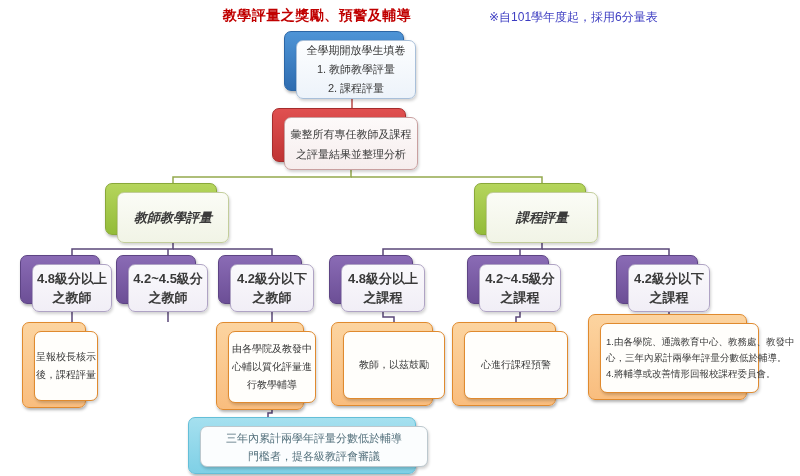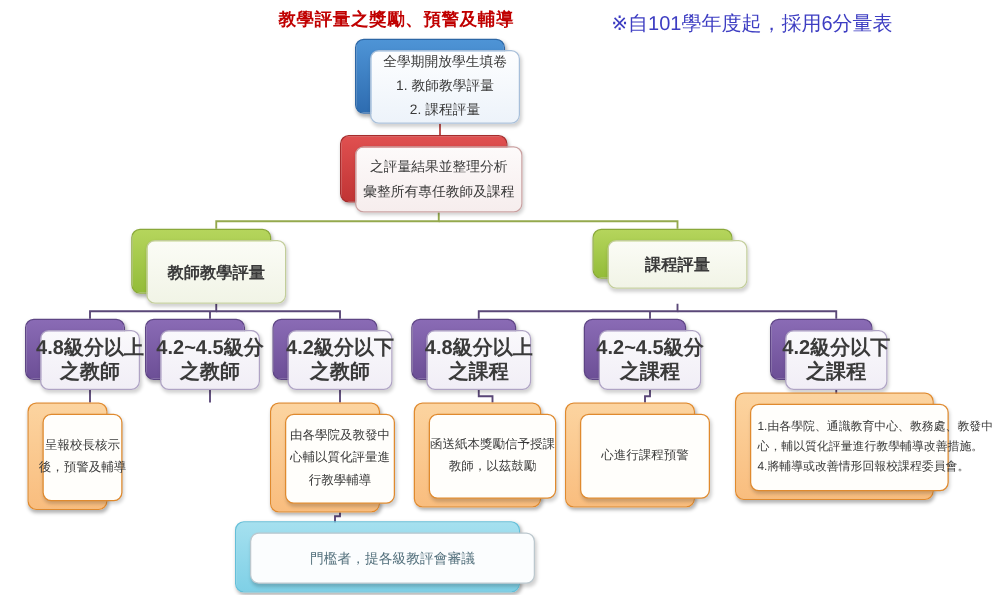--- a/index.html
+++ b/index.html
@@ -5,21 +5,21 @@
   html,body{margin:0;padding:0;background:#fff;}
   .canvas{
     position:relative;width:800px;height:476px;background:#ffffff;overflow:hidden;
     font-family:"Liberation Sans","DejaVu Sans",sans-serif;color:#3a3a3a;
   }
   .page-title{
     position:absolute;left:222px;top:7px;width:190px;text-align:center;
     font-size:14px;font-weight:bold;color:#c00000;letter-spacing:0.5px;
   }
   .page-note{
-    position:absolute;left:489px;top:9px;font-size:16px;color:#3d3dc2;
+    position:absolute;left:489px;top:9px;font-size:12px;color:#3d3dc2;
   }
   .wires{position:absolute;left:0;top:0;z-index:0;}
   .wires polyline{fill:none;stroke-width:1.5px;}
   .w-red{stroke:#b94a48;}
   .w-olive{stroke:#94a94d;}
   .w-purple{stroke:#5a4778;}
   .node{position:absolute;z-index:1;}
   .back{
     position:absolute;left:0;top:0;right:12px;bottom:8px;border-radius:7px;
     box-shadow:1px 2px 3px rgba(0,0,0,0.30);
@@ -31,32 +31,32 @@
   }
   .node.orange .back,.node.cyan .back{bottom:0;}
   .node.orange .card,.node.cyan .card{bottom:7px;}
   .ln{white-space:nowrap;}
   
   .node.blue   .back{background:linear-gradient(180deg,#4e94d6,#2e6cb0);border:1px solid #2c66a5;}
   .node.blue   .card{background:linear-gradient(180deg,#fdfeff,#edf3fa);border:1px solid #a8bfd9;}
   .node.red    .back{background:linear-gradient(180deg,#e05050,#c03434);border:1px solid #a52c2c;}
   .node.red    .card{background:linear-gradient(180deg,#fdfafa,#f6eded);border:1px solid #c9a0a0;}
   .node.green  .back{background:linear-gradient(180deg,#b5d55c,#93bc39);border:1px solid #89a839;}
-  .node.green  .card{background:linear-gradient(180deg,#fbfcf6,#f1f4e6);border:1px solid #c2cd9a;}
+  .node.green  .card{background:linear-gradient(180deg,#fbfcf6,#f1f4e6);border:1px solid #c2cd9a;font-style:italic;}
   .node.purple .back{background:linear-gradient(180deg,#8a6bb5,#6c4f96);border:1px solid #5d4484;}
   .node.purple .card{background:linear-gradient(180deg,#faf9fc,#f1eef6);border:1px solid #afa3c4;}
   .node.orange .back{background:linear-gradient(180deg,#fcd4a0,#f9bd7e);border:1px solid #e08a2e;}
   .node.orange .card{background:#fffefb;border:1px solid #e08a2e;}
   .node.cyan   .back{background:linear-gradient(180deg,#a5e0ef,#7fd0e6);border:1px solid #64bfd8;}
   .node.cyan   .card{background:#fbfdfe;border:1px solid #bcc8ce;}
   
   .t-survey .ln{font-size:11px;line-height:19px;}
   .t-agg .ln{font-size:11px;line-height:20px;}
   .t-branch .ln{font-size:13px;font-weight:bold;line-height:16px;}
-  .t-level .ln{font-size:16px;font-weight:bold;line-height:19px;}
+  .t-level .ln{font-size:13px;font-weight:bold;line-height:19px;}
   .t-action .ln{font-size:10px;line-height:18px;}
   .t-list{align-items:flex-start;text-align:left;padding-left:5px;}
   .t-list .ln{font-size:9.5px;line-height:16px;}
   .t-follow .ln{font-size:11px;line-height:18px;color:#53707c;}
 </style>
 </head>
 <body>
 
 <div class="canvas">
 
@@ -87,32 +87,32 @@
     <div class="card t-survey">
       <div class="ln">全學期開放學生填卷</div>
       <div class="ln">1. 教師教學評量</div>
       <div class="ln">2. 課程評量</div>
     </div>
   </div>
 
   <div class="node red" style="left:272px;top:108px;width:146px;height:62px">
     <div class="back"></div>
     <div class="card t-agg">
+      <div class="ln">彙整所有專任教師及課程</div>
       <div class="ln">之評量結果並整理分析</div>
-      <div class="ln">彙整所有專任教師及課程</div>
     </div>
   </div>
 
   <div class="node green" style="left:105px;top:183px;width:124px;height:60px">
     <div class="back"></div>
     <div class="card t-branch">
       <div class="ln">教師教學評量</div>
     </div>
   </div>
-  <div class="node green" style="left:474px;top:183px;width:124px;height:48px">
+  <div class="node green" style="left:474px;top:183px;width:124px;height:60px">
     <div class="back"></div>
     <div class="card t-branch">
       <div class="ln">課程評量</div>
     </div>
   </div>
 
   <div class="node purple" style="left:20px;top:255px;width:92px;height:57px">
     <div class="back"></div>
     <div class="card t-level">
       <div class="ln">4.8級分以上</div>
@@ -153,54 +153,54 @@
     <div class="card t-level">
       <div class="ln">4.2級分以下</div>
       <div class="ln">之課程</div>
     </div>
   </div>
 
   <div class="node orange" style="left:22px;top:322px;width:76px;height:86px">
     <div class="back"></div>
     <div class="card t-action">
       <div class="ln">呈報校長核示</div>
-      <div class="ln">後，預警及輔導</div>
+      <div class="ln">後，課程評量</div>
     </div>
   </div>
   <div class="node orange" style="left:216px;top:322px;width:100px;height:88px">
     <div class="back"></div>
     <div class="card t-action">
       <div class="ln">由各學院及教發中</div>
       <div class="ln">心輔以質化評量進</div>
       <div class="ln">行教學輔導</div>
     </div>
   </div>
 
   <div class="node orange" style="left:331px;top:322px;width:114px;height:84px">
     <div class="back"></div>
     <div class="card t-action">
-      <div class="ln">函送紙本獎勵信予授課</div>
       <div class="ln">教師，以茲鼓勵</div>
     </div>
   </div>
   <div class="node orange" style="left:452px;top:322px;width:116px;height:84px">
     <div class="back"></div>
     <div class="card t-action">
       <div class="ln">心進行課程預警</div>
     </div>
   </div>
   <div class="node orange" style="left:588px;top:314px;width:171px;height:86px">
     <div class="back"></div>
     <div class="card t-list">
       <div class="ln">1.由各學院、通識教育中心、教務處、教發中</div>
-      <div class="ln">心，輔以質化評量進行教學輔導改善措施。</div>
+      <div class="ln">心，三年內累計兩學年評量分數低於輔導。</div>
       <div class="ln">4.將輔導或改善情形回報校課程委員會。</div>
     </div>
   </div>
 
   <div class="node cyan" style="left:188px;top:417px;width:240px;height:57px">
     <div class="back"></div>
     <div class="card t-follow">
+      <div class="ln">三年內累計兩學年評量分數低於輔導</div>
       <div class="ln">門檻者，提各級教評會審議</div>
     </div>
   </div>
 
 </div>
 
 </body></html>

